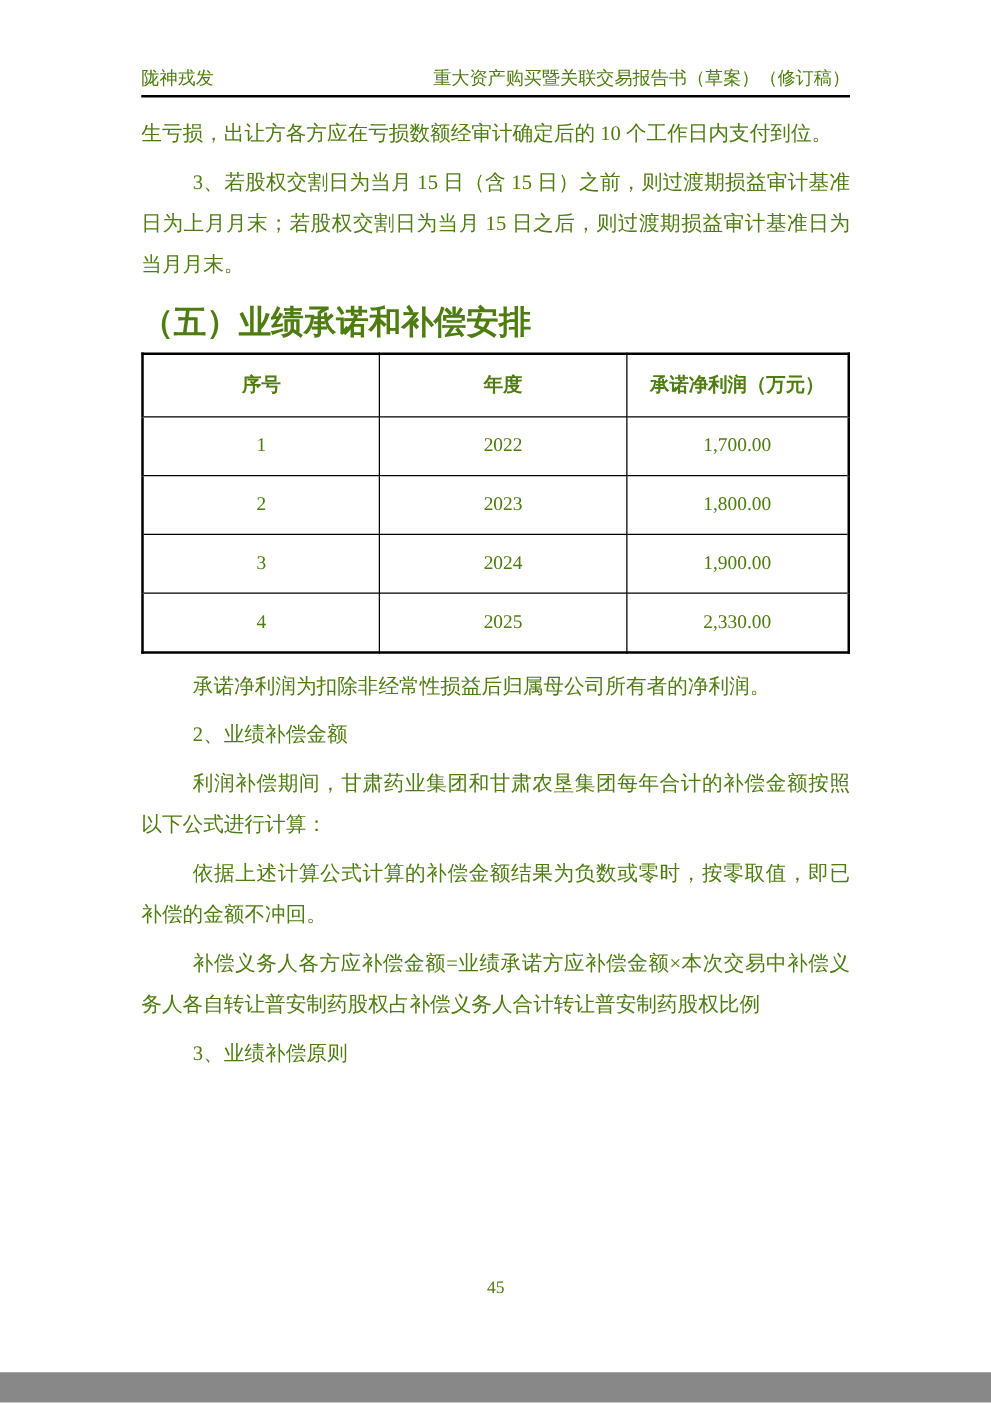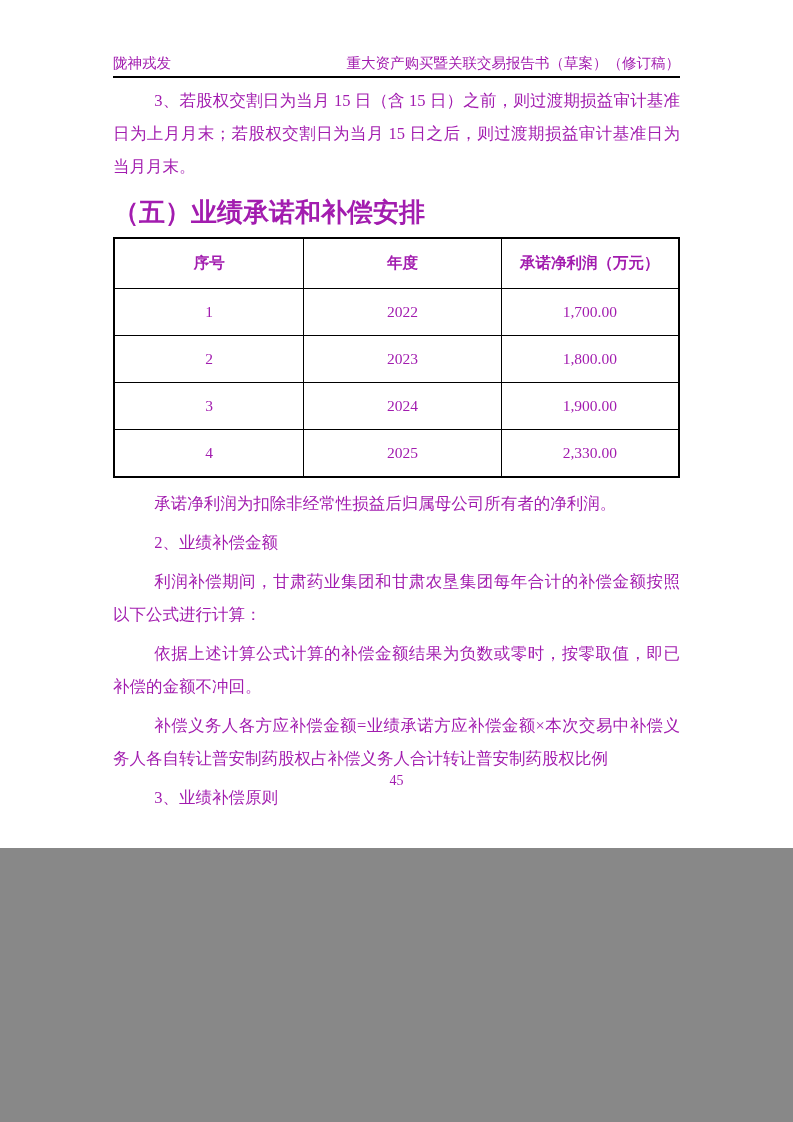--- a/index.html
+++ b/index.html
@@ -1,22 +1,22 @@
 <!DOCTYPE html>
 <html><head>
 <meta charset="utf-8">
 <style>
   * { margin: 0; padding: 0; box-sizing: border-box; }
   html, body { background: #888; }
   .page {
     width: 793px;
-    height: 848px;
+    height: 1098px;
     margin: 0 auto;
     background: #ffffff;
-    color: #a21caf;
+    color: #4d7c0f;
     font-family: "Liberation Serif", "DejaVu Serif", serif;
     padding: 0 113px;
     position: relative;
     overflow: hidden;
   }
   
   .doc-header {
     padding-top: 53px;
     display: flex;
     justify-content: space-between;
@@ -92,20 +92,21 @@
 
 <div class="page">
 
   <div class="doc-header">
     <span class="h-left">陇神戎发</span>
     <span class="h-right">重大资产购买暨关联交易报告书（草案）（修订稿）</span>
   </div>
 
   <div class="doc-body">
 
+    <p class="noindent first">生亏损，出让方各方应在亏损数额经审计确定后的 10 个工作日内支付到位。</p>
 
     <p>3、若股权交割日为当月 15 日（含 15 日）之前，则过渡期损益审计基准日为上月月末；若股权交割日为当月 15 日之后，则过渡期损益审计基准日为当月月末。</p>
 
     <h2 class="section-heading">（五）业绩承诺和补偿安排</h2>
 
 
 
     <table class="commit-table">
       <colgroup>
         <col class="col-seq">

